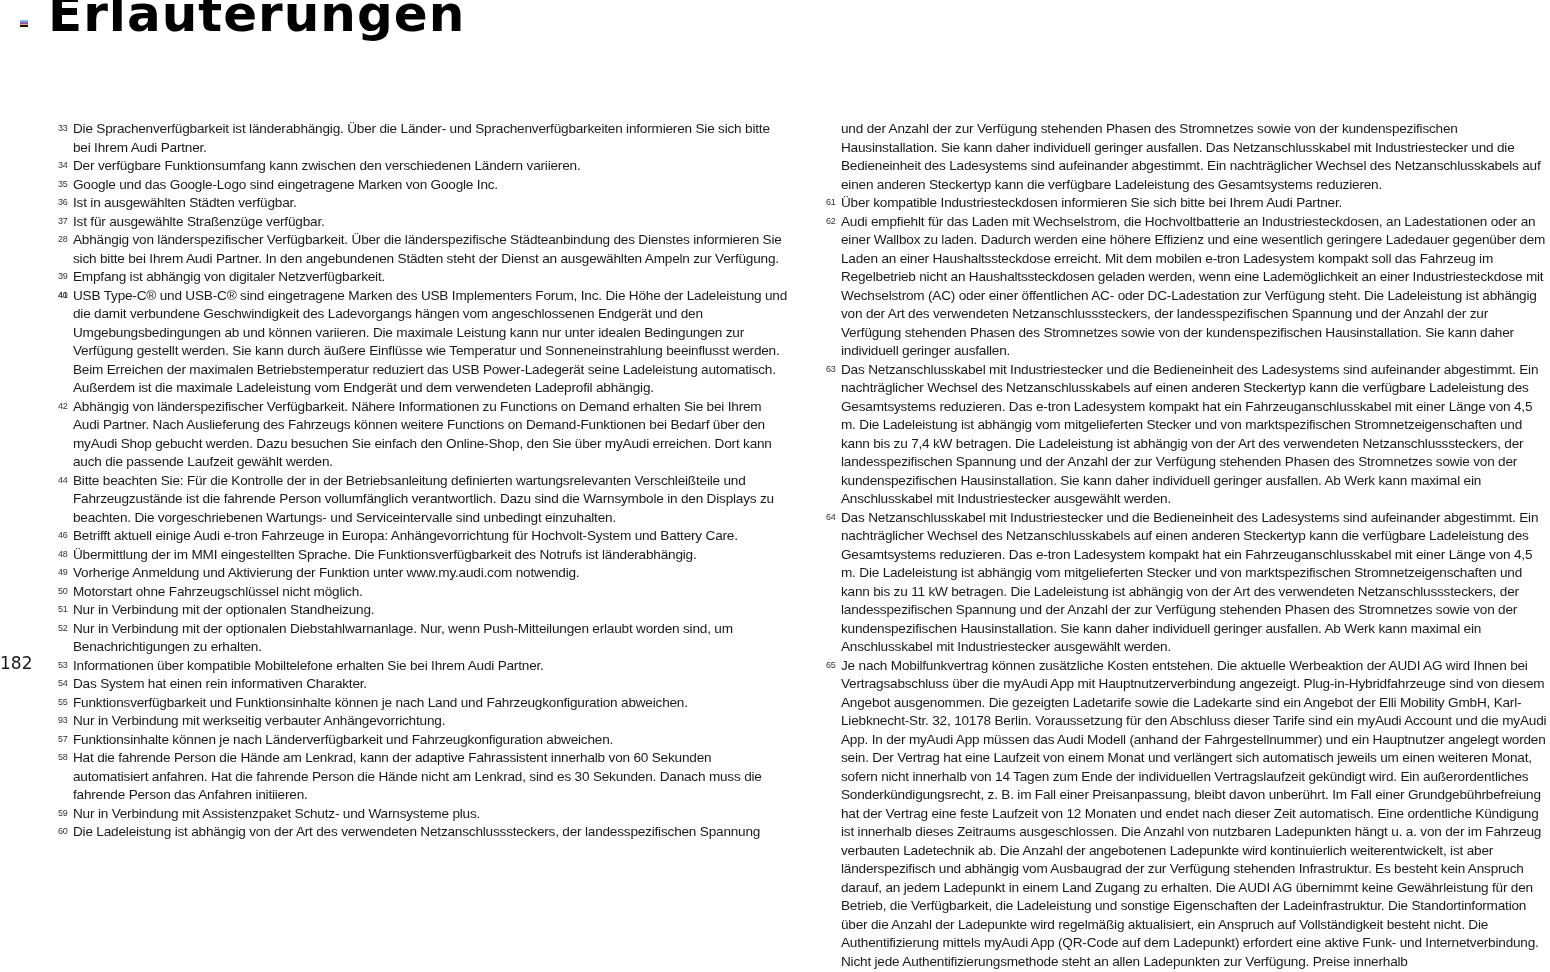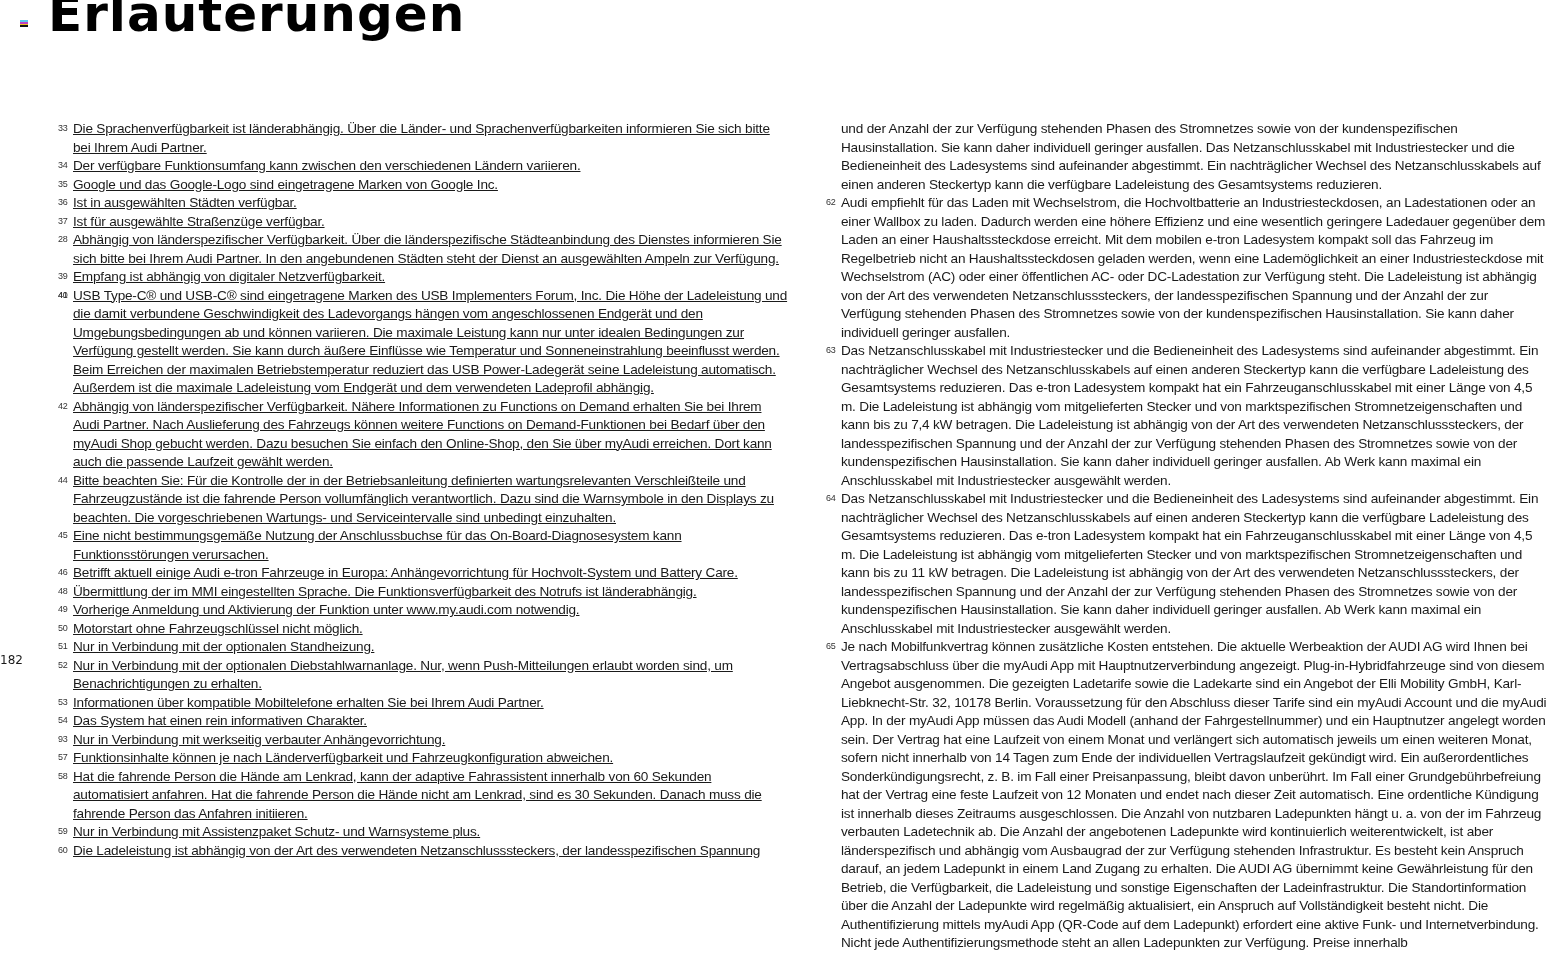--- a/index.html
+++ b/index.html
@@ -35,32 +35,32 @@
       font-size: 50px;
       letter-spacing: 1px;
       color: #000000;
       line-height: 1.2;
     }
     .page-number {
       position: absolute;
       left: 0px;
       top: 653px;
       font-family: "DejaVu Sans", sans-serif;
-      font-size: 12px;
+      font-size: 17px;
       color: #1a1a1a;
     }
     .column {
       position: absolute;
       top: 120px;
       font-family: "Liberation Sans", sans-serif;
       font-size: 13.6px;
       line-height: 18.5px;
       color: #1a1a1a;
     }
-    .col-left { left: 58px; width: 730px; text-decoration: underline; }
+    .col-left { left: 58px; width: 730px; }
     .col-right { left: 826px; width: 724px; }
     .note {
       position: relative;
       padding-left: 15px;
       text-align: left;
       letter-spacing: -0.2px;
     }
     .note .num {
       position: absolute;
       left: 0;
@@ -89,37 +89,38 @@
     <div class="note"><span class="num">34</span><span>Der verfügbare Funktionsumfang kann zwischen den verschiedenen Ländern variieren.</span></div>
     <div class="note"><span class="num">35</span><span>Google und das Google-Logo sind eingetragene Marken von Google Inc.</span></div>
     <div class="note"><span class="num">36</span><span>Ist in ausgewählten Städten verfügbar.</span></div>
     <div class="note"><span class="num">37</span><span>Ist für ausgewählte Straßenzüge verfügbar.</span></div>
     <div class="note"><span class="num">28</span><span>Abhängig von länderspezifischer Verfügbarkeit. Über die länderspezifische Städteanbindung des Dienstes informieren Sie sich bitte bei Ihrem Audi Partner. In den angebundenen Städten steht der Dienst an ausgewählten Ampeln zur Verfügung.</span></div>
     <div class="note"><span class="num">39</span><span>Empfang ist abhängig von digitaler Netzverfügbarkeit.</span></div>
     <div class="note"><span class="num">40</span></div>
     <div class="note"><span class="num">41</span><span>USB Type-C® und USB-C® sind eingetragene Marken des USB Implementers Forum, Inc. Die Höhe der Ladeleistung und die damit verbundene Geschwindigkeit des Ladevorgangs hängen vom angeschlossenen Endgerät und den Umgebungsbedingungen ab und können variieren. Die maximale Leistung kann nur unter idealen Bedingungen zur Verfügung gestellt werden. Sie kann durch äußere Einflüsse wie Temperatur und Sonneneinstrahlung beeinflusst werden. Beim Erreichen der maximalen Betriebstemperatur reduziert das USB Power-Ladegerät seine Ladeleistung automatisch. Außerdem ist die maximale Ladeleistung vom Endgerät und dem verwendeten Ladeprofil abhängig.</span></div>
     <div class="note"><span class="num">42</span><span>Abhängig von länderspezifischer Verfügbarkeit. Nähere Informationen zu Functions on Demand erhalten Sie bei Ihrem Audi Partner. Nach Auslieferung des Fahrzeugs können weitere Functions on Demand-Funktionen bei Bedarf über den myAudi Shop gebucht werden. Dazu besuchen Sie einfach den Online-Shop, den Sie über myAudi erreichen. Dort kann auch die passende Laufzeit gewählt werden.</span></div>
     <div class="note"><span class="num">44</span><span>Bitte beachten Sie: Für die Kontrolle der in der Betriebsanleitung definierten wartungsrelevanten Verschleißteile und Fahrzeugzustände ist die fahrende Person vollumfänglich verantwortlich. Dazu sind die Warnsymbole in den Displays zu beachten. Die vorgeschriebenen Wartungs- und Serviceintervalle sind unbedingt einzuhalten.</span></div>
-    <div class="note"><span class="num">45</span><span>Eine nicht bestimmungsgemäße Nutzung der Anschlussbuchse für das On-Board-Diagnosesystem kann Funktionsstörungen verursachen.</span></div>
     <div class="note"><span class="num">46</span><span>Betrifft aktuell einige Audi e-tron Fahrzeuge in Europa: Anhängevorrichtung für Hochvolt-System und Battery Care.</span></div>
     <div class="note"><span class="num">48</span><span>Übermittlung der im MMI eingestellten Sprache. Die Funktionsverfügbarkeit des Notrufs ist länderabhängig.</span></div>
     <div class="note"><span class="num">49</span><span>Vorherige Anmeldung und Aktivierung der Funktion unter www.my.audi.com notwendig.</span></div>
     <div class="note"><span class="num">50</span><span>Motorstart ohne Fahrzeugschlüssel nicht möglich.</span></div>
     <div class="note"><span class="num">51</span><span>Nur in Verbindung mit der optionalen Standheizung.</span></div>
     <div class="note"><span class="num">52</span><span>Nur in Verbindung mit der optionalen Diebstahlwarnanlage. Nur, wenn Push-Mitteilungen erlaubt worden sind, um Benachrichtigungen zu erhalten.</span></div>
     <div class="note"><span class="num">53</span><span>Informationen über kompatible Mobiltelefone erhalten Sie bei Ihrem Audi Partner.</span></div>
     <div class="note"><span class="num">54</span><span>Das System hat einen rein informativen Charakter.</span></div>
+    <div class="note"><span class="num">55</span><span>Funktionsverfügbarkeit und Funktionsinhalte können je nach Land und Fahrzeugkonfiguration abweichen.</span></div>
     <div class="note"><span class="num">93</span><span>Nur in Verbindung mit werkseitig verbauter Anhängevorrichtung.</span></div>
     <div class="note"><span class="num">57</span><span>Funktionsinhalte können je nach Länderverfügbarkeit und Fahrzeugkonfiguration abweichen.</span></div>
     <div class="note"><span class="num">58</span><span>Hat die fahrende Person die Hände am Lenkrad, kann der adaptive Fahrassistent innerhalb von 60 Sekunden automatisiert anfahren. Hat die fahrende Person die Hände nicht am Lenkrad, sind es 30 Sekunden. Danach muss die fahrende Person das Anfahren initiieren.</span></div>
     <div class="note"><span class="num">59</span><span>Nur in Verbindung mit Assistenzpaket Schutz- und Warnsysteme plus.</span></div>
     <div class="note"><span class="num">60</span><span>Die Ladeleistung ist abhängig von der Art des verwendeten Netzanschlusssteckers, der landesspezifischen Spannung</span></div>
   </div>
 
 <div class="column col-right" id="col-right">
   <div class="note continuation">
     <span>und der Anzahl der zur Verfügung stehenden Phasen des Stromnetzes sowie von der kundenspezifischen Hausinstallation. Sie kann daher individuell geringer ausfallen. Das Netzanschlusskabel mit Industriestecker und die Bedieneinheit des Ladesystems sind aufeinander abgestimmt. Ein nachträglicher Wechsel des Netzanschlusskabels auf einen anderen Steckertyp kann die verfügbare Ladeleistung des Gesamtsystems reduzieren.</span>
   </div>
+<div class="note"><span class="num">61</span><span>Über kompatible Industriesteckdosen informieren Sie sich bitte bei Ihrem Audi Partner.</span></div>
     <div class="note"><span class="num">62</span><span>Audi empfiehlt für das Laden mit Wechselstrom, die Hochvoltbatterie an Industriesteckdosen, an Ladestationen oder an einer Wallbox zu laden. Dadurch werden eine höhere Effizienz und eine wesentlich geringere Ladedauer gegenüber dem Laden an einer Haushaltssteckdose erreicht. Mit dem mobilen e-tron Ladesystem kompakt soll das Fahrzeug im Regelbetrieb nicht an Haushaltssteckdosen geladen werden, wenn eine Lademöglichkeit an einer Industriesteckdose mit Wechselstrom (AC) oder einer öffentlichen AC- oder DC-Ladestation zur Verfügung steht. Die Ladeleistung ist abhängig von der Art des verwendeten Netzanschlusssteckers, der landesspezifischen Spannung und der Anzahl der zur Verfügung stehenden Phasen des Stromnetzes sowie von der kundenspezifischen Hausinstallation. Sie kann daher individuell geringer ausfallen.</span></div>
     <div class="note"><span class="num">63</span><span>Das Netzanschlusskabel mit Industriestecker und die Bedieneinheit des Ladesystems sind aufeinander abgestimmt. Ein nachträglicher Wechsel des Netzanschlusskabels auf einen anderen Steckertyp kann die verfügbare Ladeleistung des Gesamtsystems reduzieren. Das e-tron Ladesystem kompakt hat ein Fahrzeuganschlusskabel mit einer Länge von 4,5 m. Die Ladeleistung ist abhängig vom mitgelieferten Stecker und von marktspezifischen Stromnetzeigenschaften und kann bis zu 7,4 kW betragen. Die Ladeleistung ist abhängig von der Art des verwendeten Netzanschlusssteckers, der landesspezifischen Spannung und der Anzahl der zur Verfügung stehenden Phasen des Stromnetzes sowie von der kundenspezifischen Hausinstallation. Sie kann daher individuell geringer ausfallen. Ab Werk kann maximal ein Anschlusskabel mit Industriestecker ausgewählt werden.</span></div>
     <div class="note"><span class="num">64</span><span>Das Netzanschlusskabel mit Industriestecker und die Bedieneinheit des Ladesystems sind aufeinander abgestimmt. Ein nachträglicher Wechsel des Netzanschlusskabels auf einen anderen Steckertyp kann die verfügbare Ladeleistung des Gesamtsystems reduzieren. Das e-tron Ladesystem kompakt hat ein Fahrzeuganschlusskabel mit einer Länge von 4,5 m. Die Ladeleistung ist abhängig vom mitgelieferten Stecker und von marktspezifischen Stromnetzeigenschaften und kann bis zu 11 kW betragen. Die Ladeleistung ist abhängig von der Art des verwendeten Netzanschlusssteckers, der landesspezifischen Spannung und der Anzahl der zur Verfügung stehenden Phasen des Stromnetzes sowie von der kundenspezifischen Hausinstallation. Sie kann daher individuell geringer ausfallen. Ab Werk kann maximal ein Anschlusskabel mit Industriestecker ausgewählt werden.</span></div>
     <div class="note"><span class="num">65</span><span>Je nach Mobilfunkvertrag können zusätzliche Kosten entstehen. Die aktuelle Werbeaktion der AUDI AG wird Ihnen bei Vertragsabschluss über die myAudi App mit Hauptnutzerverbindung angezeigt. Plug-in-Hybridfahrzeuge sind von diesem Angebot ausgenommen. Die gezeigten Ladetarife sowie die Ladekarte sind ein Angebot der Elli Mobility GmbH, Karl-Liebknecht-Str. 32, 10178 Berlin. Voraussetzung für den Abschluss dieser Tarife sind ein myAudi Account und die myAudi App. In der myAudi App müssen das Audi Modell (anhand der Fahrgestellnummer) und ein Hauptnutzer angelegt worden sein. Der Vertrag hat eine Laufzeit von einem Monat und verlängert sich automatisch jeweils um einen weiteren Monat, sofern nicht innerhalb von 14 Tagen zum Ende der individuellen Vertragslaufzeit gekündigt wird. Ein außerordentliches Sonderkündigungsrecht, z. B. im Fall einer Preisanpassung, bleibt davon unberührt. Im Fall einer Grundgebührbefreiung hat der Vertrag eine feste Laufzeit von 12 Monaten und endet nach dieser Zeit automatisch. Eine ordentliche Kündigung ist innerhalb dieses Zeitraums ausgeschlossen. Die Anzahl von nutzbaren Ladepunkten hängt u. a. von der im Fahrzeug verbauten Ladetechnik ab. Die Anzahl der angebotenen Ladepunkte wird kontinuierlich weiterentwickelt, ist aber länderspezifisch und abhängig vom Ausbaugrad der zur Verfügung stehenden Infrastruktur. Es besteht kein Anspruch darauf, an jedem Ladepunkt in einem Land Zugang zu erhalten. Die AUDI AG übernimmt keine Gewährleistung für den Betrieb, die Verfügbarkeit, die Ladeleistung und sonstige Eigenschaften der Ladeinfrastruktur. Die Standortinformation über die Anzahl der Ladepunkte wird regelmäßig aktualisiert, ein Anspruch auf Vollständigkeit besteht nicht. Die Authentifizierung mittels myAudi App (QR-Code auf dem Ladepunkt) erfordert eine aktive Funk- und Internetverbindung. Nicht jede Authentifizierungsmethode steht an allen Ladepunkten zur Verfügung. Preise innerhalb</span></div>
   </div>
 
 </body></html>

